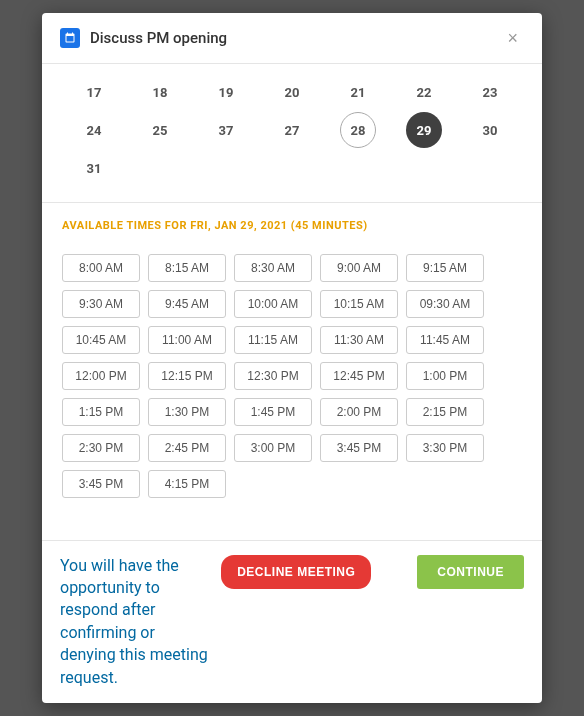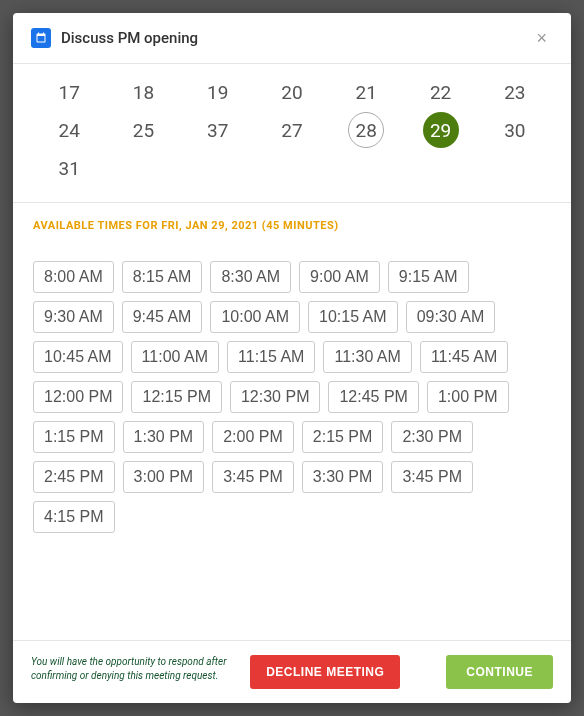--- a/index.html
+++ b/index.html
@@ -13,21 +13,21 @@
     }
     .modal-overlay {
       width: 584px;
       height: 716px;
       background: #555;
       display: flex;
       justify-content: center;
       align-items: center;
     }
     .modal {
-      width: 558px;
+      width: 500px;
       height: 690px;
       background: #fff;
       border-radius: 4px;
       box-shadow: 0 4px 20px rgba(0,0,0,0.4);
       display: flex;
       flex-direction: column;
       overflow: hidden;
     }
     .modal-header {
       display: flex;
@@ -76,96 +76,96 @@
       display: grid;
       grid-template-columns: repeat(7, 1fr);
       gap: 2px;
     }
     .cal-day {
       display: flex;
       align-items: center;
       justify-content: center;
       width: 36px;
       height: 36px;
-      font-size: 19px;
+      font-size: 13px;
       color: #555;
       border-radius: 50%;
       cursor: pointer;
       margin: 0 auto;
+      font-weight: bold;
     }
     .cal-day.today {
       border: 1px solid #aaa;
     }
     .cal-day.selected {
-      background: #4d7c0f;
+      background: #404040;
       color: white;
       border-radius: 50%;
       text-align: right;
     }
     .available-section {
       padding: 16px 20px;
     }
     .available-label {
       font-size: 11px;
       font-weight: 700;
       color: #555;
       letter-spacing: 0.5px;
-      margin-bottom: 29px;
+      margin-bottom: 22px;
       text-transform: uppercase;
     }
     .available-label span {
       color: #e8a000;
     }
     .time-grid {
       display: flex;
       flex-wrap: wrap;
       gap: 8px;
     }
     .time-btn {
       border: 1px solid #ccc;
       background: #fff;
       border-radius: 3px;
       padding: 6px 10px;
-      font-size: 16px;
+      font-size: 12px;
       color: #555;
       cursor: pointer;
       white-space: nowrap;
       min-width: 78px;
       text-align: center;
     }
     .modal-footer {
       display: flex;
       align-items: flex-start;
       padding: 14px 18px;
       border-top: 1px solid #e5e5e5;
       flex-shrink: 0;
       gap: 10px;
     }
     .footer-note {
-      font-size: 10px;
-      color: #14532d;
+      font-size: 16px;
+      color: #0369a1;
       flex: 1;
       line-height: 1.4;
-      font-style: italic;
     }
     .footer-actions {
       display: flex;
       gap: 8px;
       align-items: center;
       flex-shrink: 0;
     }
     .btn-decline {
       background: #e53935;
       color: white;
       border: none;
       padding: 10px 16px;
       font-size: 12px;
       font-weight: 700;
       letter-spacing: 0.5px;
-      border-radius: 3px;
+      border-radius: 13px;
       cursor: pointer;
       text-transform: uppercase;
     }
     .btn-continue {
       background: #8bc34a;
       color: white;
       border: none;
       padding: 10px 20px;
       font-size: 12px;
       font-weight: 700;
@@ -240,20 +240,21 @@
             <button class="time-btn">11:15 AM</button>
             <button class="time-btn">11:30 AM</button>
             <button class="time-btn">11:45 AM</button>
             <button class="time-btn">12:00 PM</button>
             <button class="time-btn">12:15 PM</button>
             <button class="time-btn">12:30 PM</button>
             <button class="time-btn">12:45 PM</button>
             <button class="time-btn">1:00 PM</button>
             <button class="time-btn">1:15 PM</button>
             <button class="time-btn">1:30 PM</button>
+            <button class="time-btn">1:45 PM</button>
             <button class="time-btn">2:00 PM</button>
             <button class="time-btn">2:15 PM</button>
             <button class="time-btn">2:30 PM</button>
             <button class="time-btn">2:45 PM</button>
             <button class="time-btn">3:00 PM</button>
             <button class="time-btn">3:45 PM</button>
             <button class="time-btn">3:30 PM</button>
             <button class="time-btn">3:45 PM</button>
             <button class="time-btn">4:15 PM</button>
           </div>

